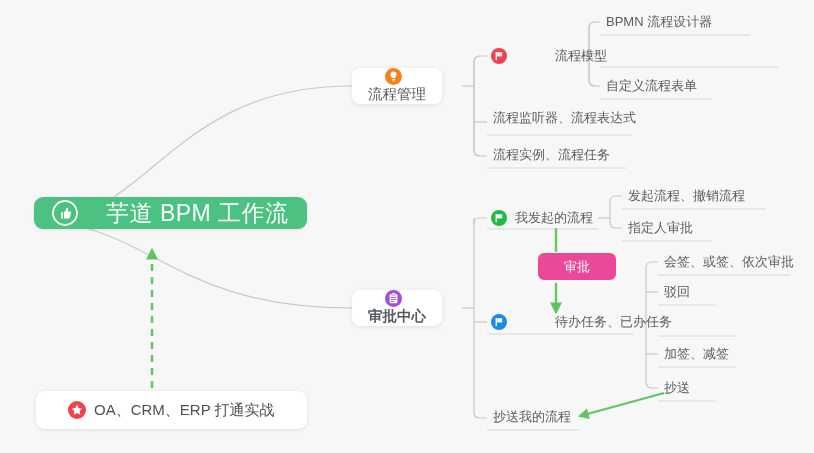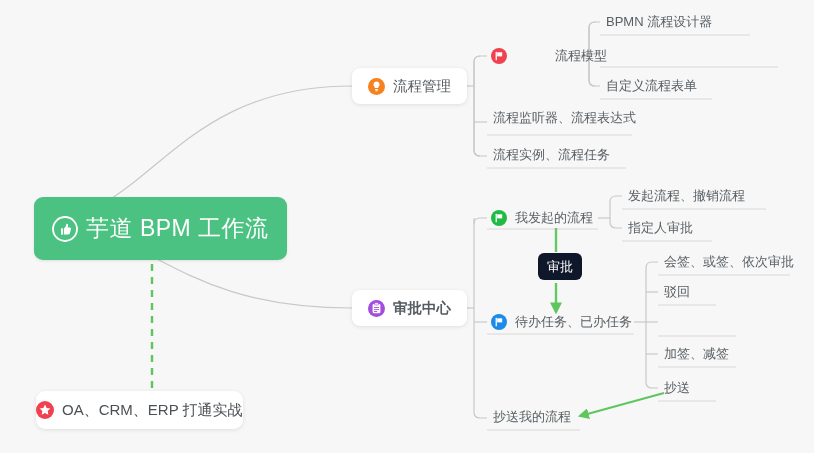--- a/index.html
+++ b/index.html
@@ -21,36 +21,38 @@
     display: flex;
     align-items: center;
     white-space: nowrap;
   }
 
   
   .root {
     background: #4cc282;
     border-radius: 9px;
     padding: 0 18px;
-    height: 63px;
+    height: 32px;
     box-shadow: 0 1px 3px rgba(0,0,0,.10);
+    gap: 20px;
   }
   .root .label {
     color: #ffffff;
     font-size: 23px;
     letter-spacing: .5px;
   }
 
   
   .card {
     background: #ffffff;
     border-radius: 8px;
     padding: 0 16px;
     height: 36px;
     box-shadow: 0 1px 4px rgba(0,0,0,.10);
+    flex-direction: column;
   }
   .card .label { color: #555b60; font-size: 14.5px; }
 
   
   .leaf { height: 28px; padding: 0 6px; }
   .leaf .label { color: #595f63; font-size: 13px; }
 
   .leaf.with-icon { padding-left: 4px; }
 
   
@@ -59,36 +61,36 @@
     align-items: center;
     justify-content: center;
     flex: 0 0 auto;
     margin-right: 8px;
   }
   .icon svg { display: block; }
 
   
   .rel-label {
     position: absolute;
-    background: #0f172a;
+    background: #ec4899;
     border-radius: 6px;
     color: #ffffff;
     font-size: 13px;
     display: flex;
     align-items: center;
     justify-content: center;
-    padding: 0 9px;
+    padding: 0 26px;
     height: 27px;
   }
 
   
   .note {
     background: #ffffff;
     border-radius: 9px;
-    padding: 0 0;
+    padding: 0 32px;
     height: 38px;
     box-shadow: 0 1px 4px rgba(0,0,0,.10);
   }
   .note .label { color: #4c5156; font-size: 15px; }
 </style>
 </head>
 <body>
 
 <div id="mindmap">
 
@@ -238,21 +240,21 @@
     <span class="label">我发起的流程</span>
   </div>
 
   <div class="node leaf" style="left:622px; top:182px;">
     <span class="label">发起流程、撤销流程</span>
   </div>
   <div class="node leaf" style="left:622px; top:214px;">
     <span class="label">指定人审批</span>
   </div>
 
-  <div class="node leaf with-icon" style="left:487px; top:308px;">
+  <div class="node leaf with-icon" style="left:487px; top:308px;gap:40px;">
     <span class="icon">
       <svg width="16" height="16" viewBox="0 0 16 16">
         <circle cx="8" cy="8" r="8" fill="#1c8ae8"></circle>
         <rect x="4.6" y="3.8" width="1.3" height="8.4" rx=".5" fill="#ffffff"></rect>
         <path d="M6.2 4.3 h5 v4.1 h-5z" fill="#ffffff"></path>
       </svg>
     </span>
     <span class="label">待办任务、已办任务</span>
   </div>
 

